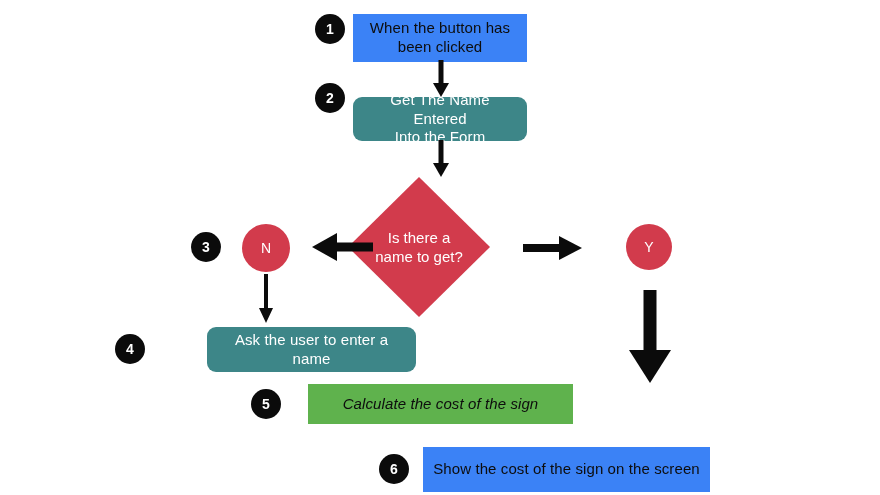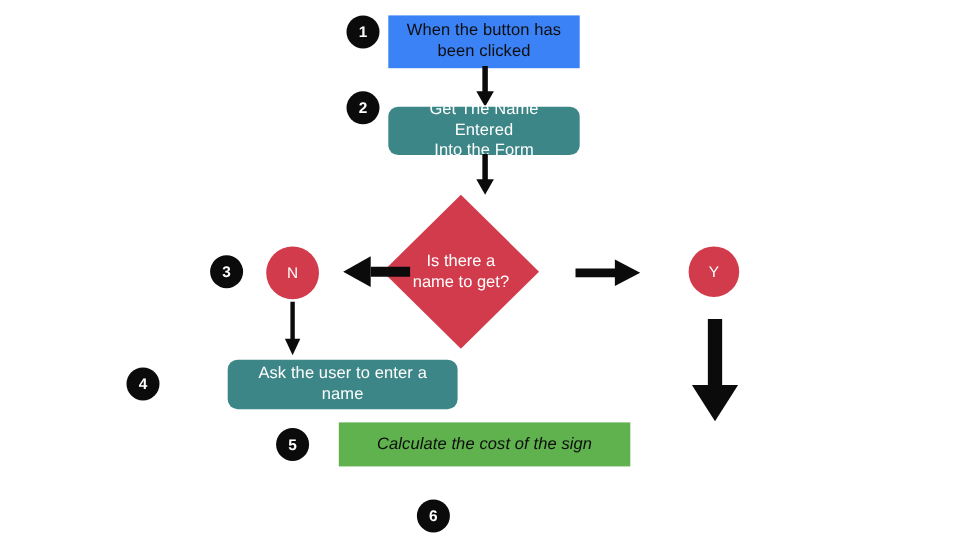--- a/index.html
+++ b/index.html
@@ -165,14 +165,15 @@
       <polygon points="23,93 2,60 44,60" fill="#0b0b0b"></polygon>
     </svg>
   </div>
 
   <div class="badge" style="left:251px; top:389px;">5</div>
 
   <div class="node green" style="left:308px; top:384px; width:265px; height:40px;">Calculate the cost of the sign</div>
 
   <div class="badge" style="left:379px; top:454px;">6</div>
 
+  <div class="node blue" style="left:423px; top:447px; width:287px; height:45px;">Show the cost of the sign on the screen</div>
 
 </div>
 
 </body></html>

